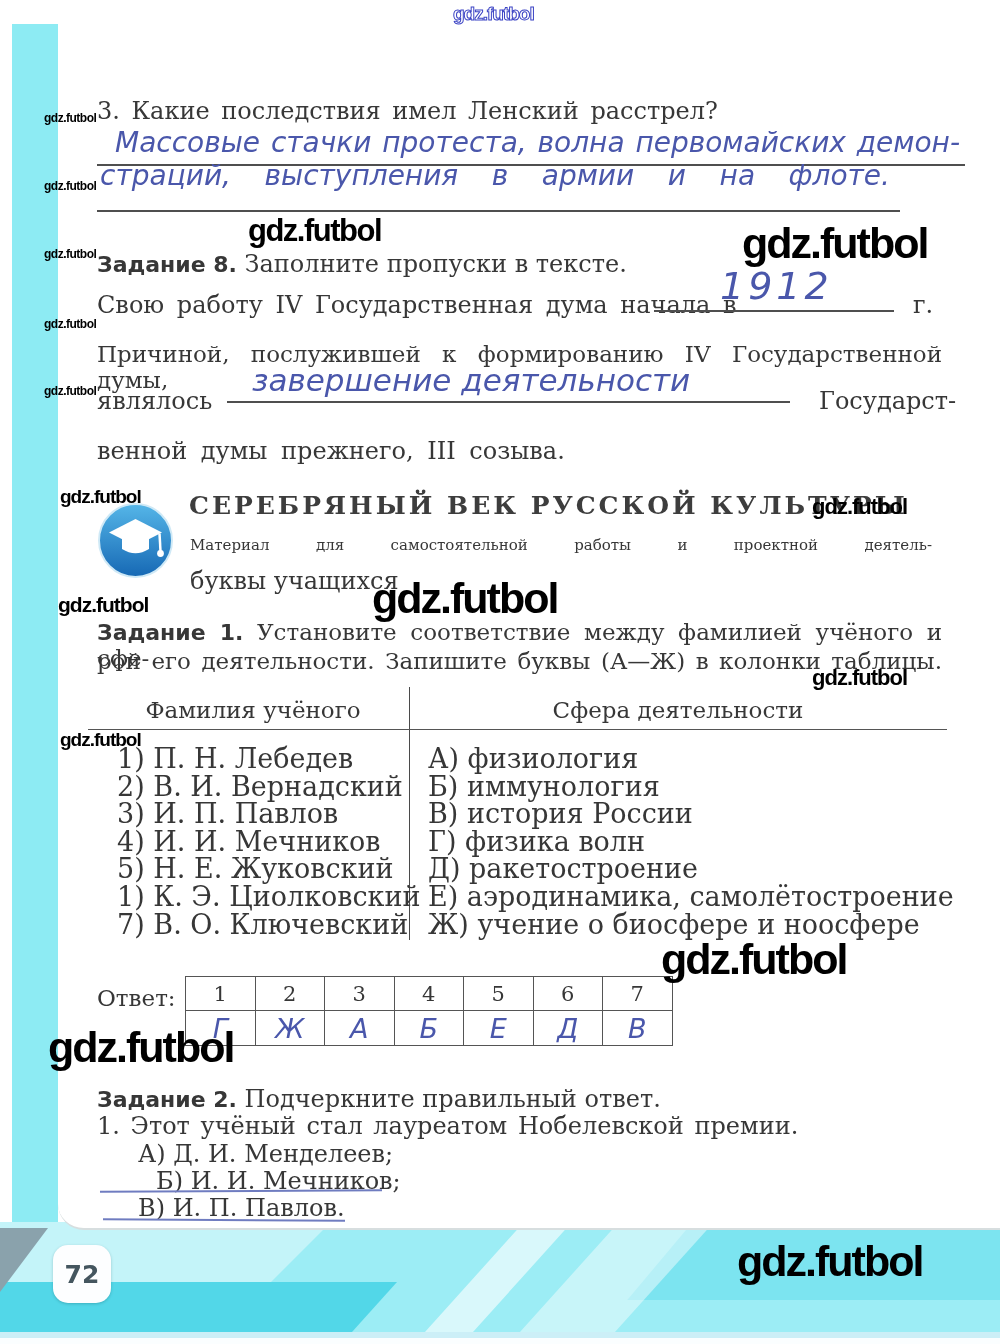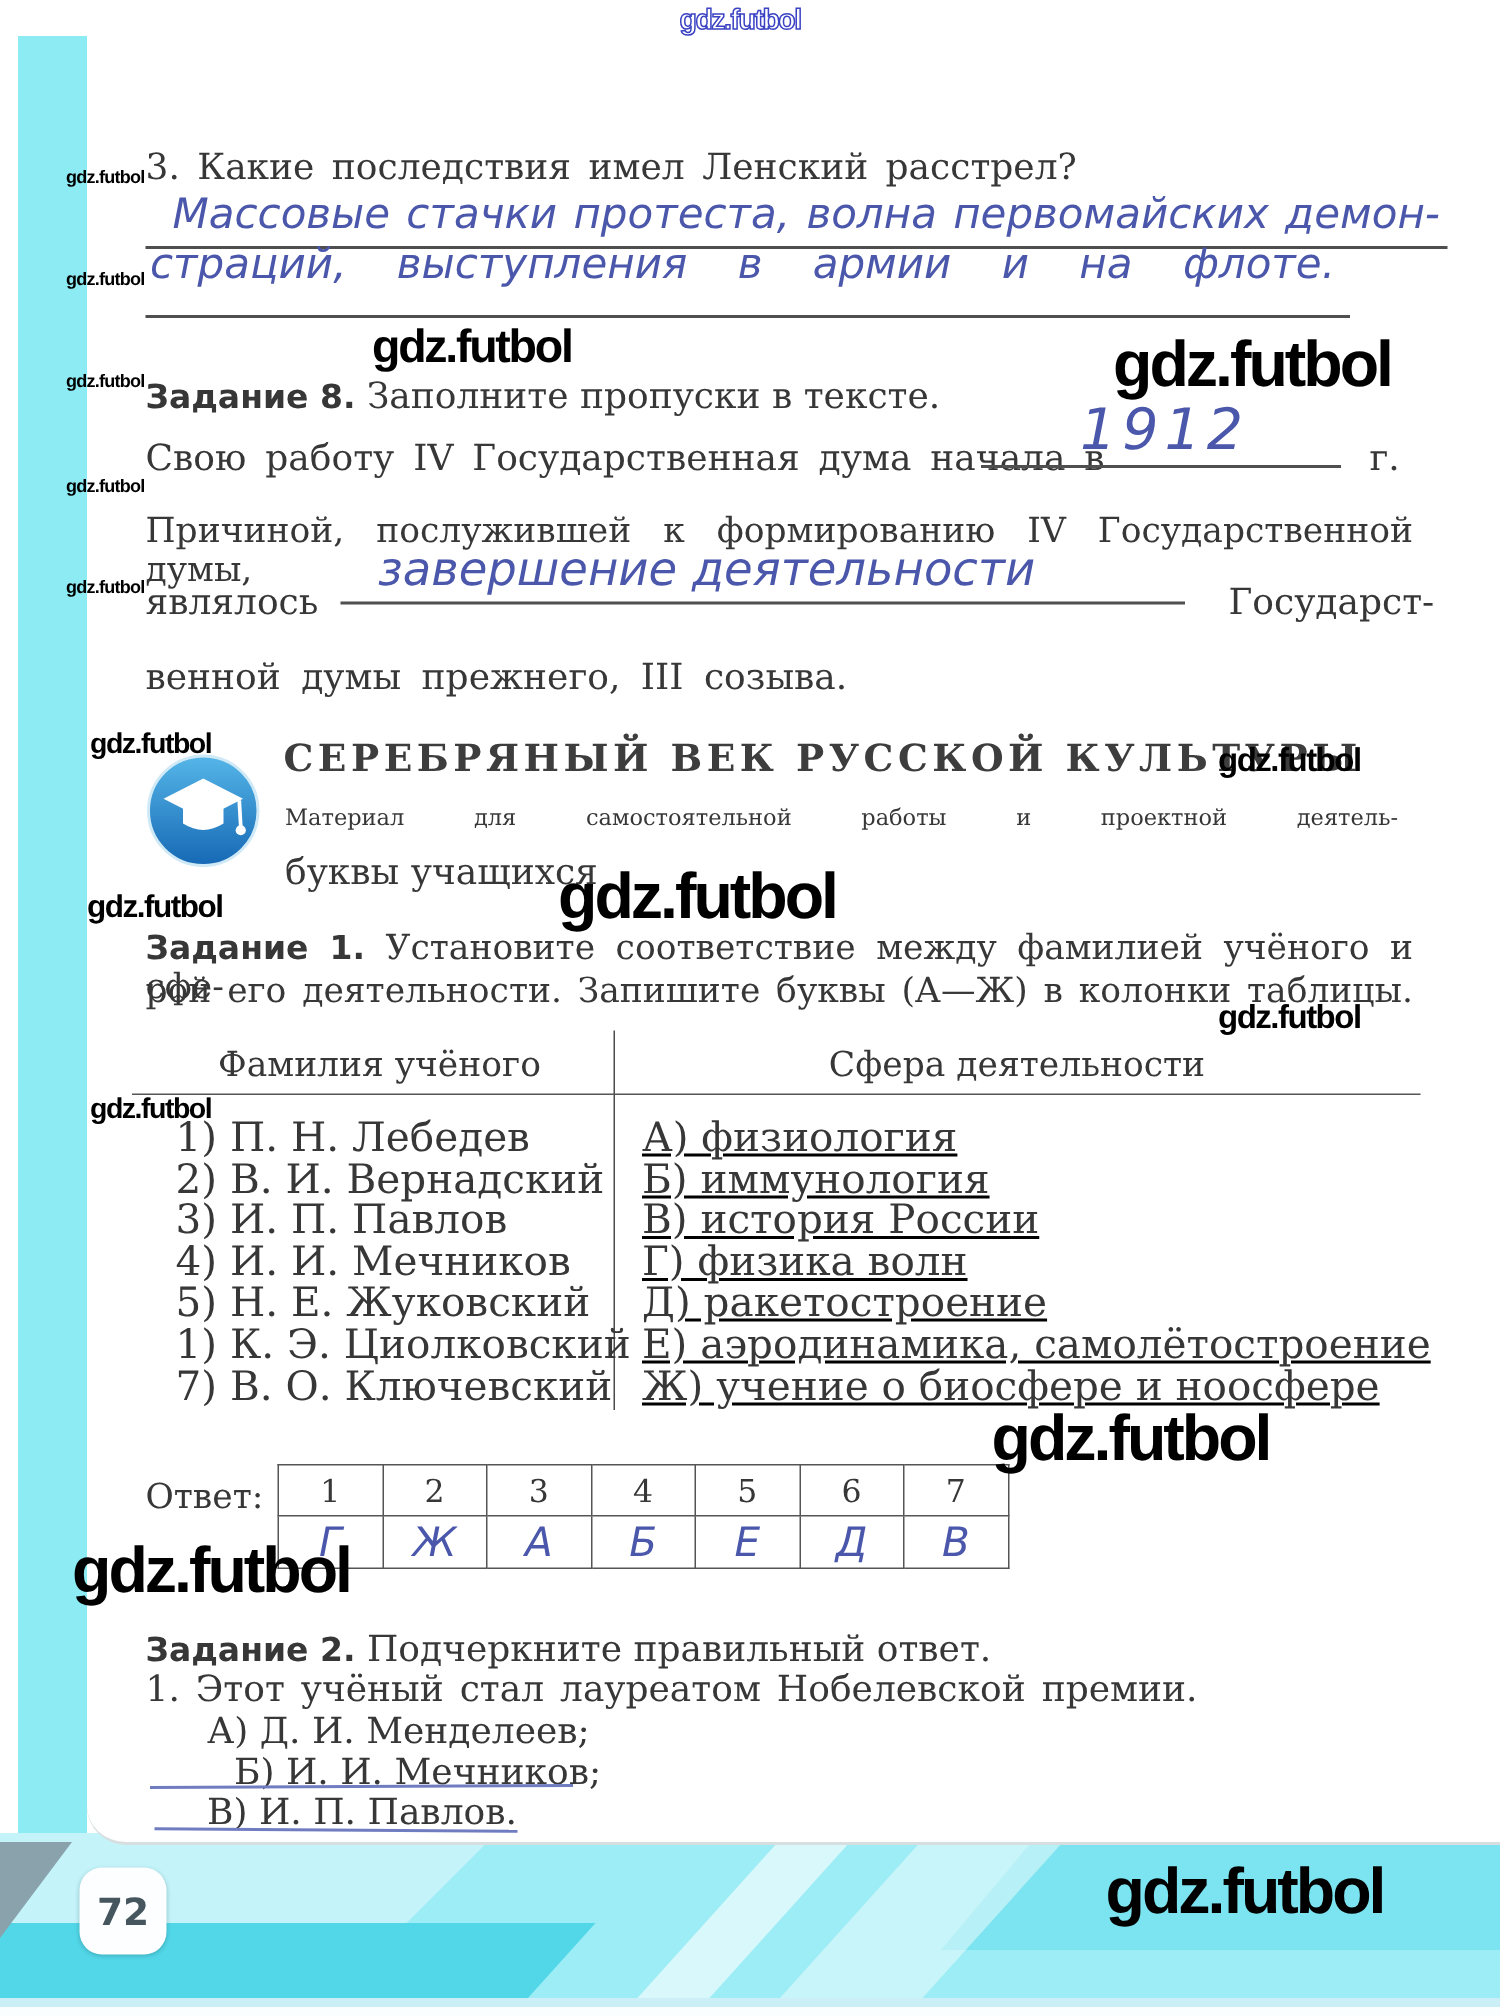--- a/index.html
+++ b/index.html
@@ -121,21 +121,21 @@
 <div class="rule thin-rule" style="left:88px;top:729px;width:859px;"></div>
 <div class="match-col" style="left:117px;top:745px;">
   <div>1) П. Н. Лебедев</div>
   <div>2) В. И. Вернадский</div>
   <div>3) И. П. Павлов</div>
   <div>4) И. И. Мечников</div>
   <div>5) Н. Е. Жуковский</div>
   <div>1) К. Э. Циолковский</div>
   <div>7) В. О. Ключевский</div>
 </div>
-<div class="match-col" style="left:428px;top:745px;text-decoration:underline;">
+<div class="match-col" style="left:428px;top:745px;">
   <div>А) физиология</div>
   <div>Б) иммунология</div>
   <div>В) история России</div>
   <div>Г) физика волн</div>
   <div>Д) ракетостроение</div>
   <div>Е) аэродинамика, самолётостроение</div>
   <div>Ж) учение о биосфере и ноосфере</div>
 </div>
 
 <div class="line" style="left:97px;top:985px;font-size:23px;">Ответ:</div>

